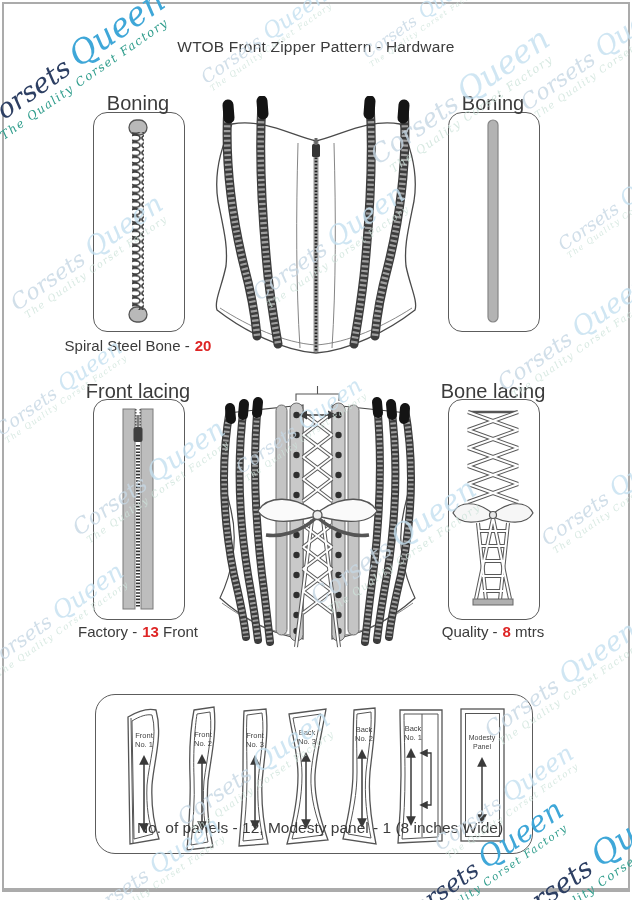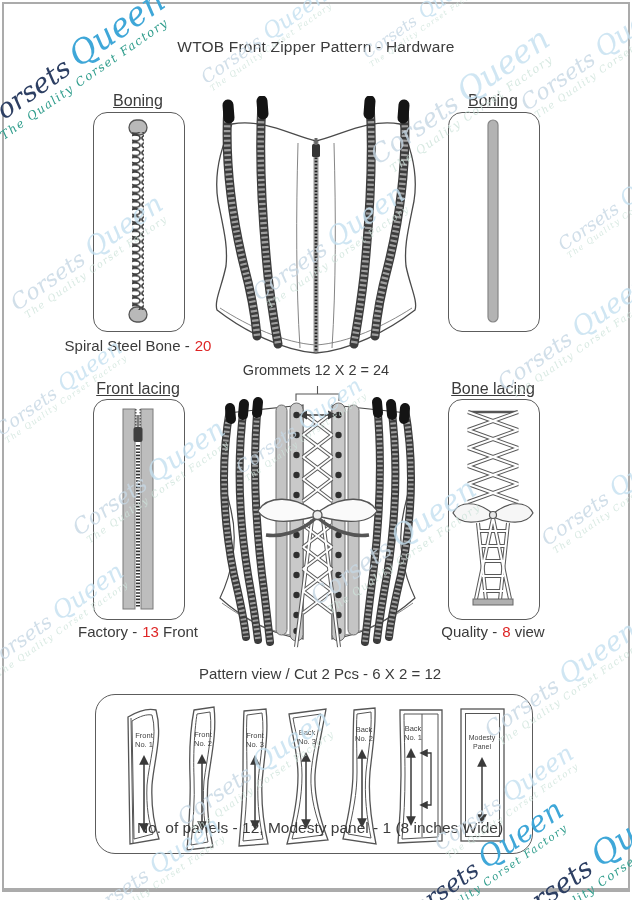--- a/index.html
+++ b/index.html
@@ -2,23 +2,23 @@
 <html><head>
 <meta charset="utf-8">
 <style>
   html,body{margin:0;padding:0;background:#fff;}
   .page{position:relative;width:632px;height:900px;background:#ffffff;overflow:hidden;
         font-family:"Liberation Sans",sans-serif;color:#3b3b3b;}
   .frame{position:absolute;left:2px;top:2px;right:2px;bottom:8px;
          border:2px solid #ababab;border-bottom-width:4px;z-index:0;pointer-events:none;}
   .txt{position:absolute;text-align:center;z-index:2;}
   .title{font-size:15.5px;letter-spacing:.2px;}
-  .h-label{font-size:16px;text-decoration:underline;}
+  .h-label{font-size:20px;}
   .caption{font-size:15px;white-space:nowrap;}
-  .red{color:#de2525;font-weight:normal;margin-left:5px;}
+  .red{color:#de2525;font-weight:bold;margin-left:5px;}
   .rbox{position:absolute;border:1.4px solid #5c5c5c;border-radius:14px;background:#fff;z-index:1;}
   .bigbox{position:absolute;border:1.4px solid #5c5c5c;border-radius:20px;background:#fff;z-index:1;}
   .illus{position:absolute;z-index:2;}
   .piece{position:absolute;}
   svg text{font-family:"Liberation Sans",sans-serif;font-size:7.5px;fill:#3f3f3f;text-anchor:middle;}
   
   .wm-layer{position:absolute;inset:0;z-index:4;pointer-events:none;}
   .wm{position:absolute;transform:translate(-50%,-50%) rotate(-35deg);white-space:nowrap;
       text-align:center;font-family:"DejaVu Serif",serif;font-style:italic;
       mix-blend-mode:multiply;opacity:.8;}
@@ -83,21 +83,20 @@
     <use href="#fb" stroke="#ffffff" stroke-width="6.5" stroke-dasharray="2.2 2.6" opacity="0.5"></use>
     <path d="M20,9 L21,22" stroke="#141414" stroke-width="11" stroke-linecap="round"></path>
     <path d="M54,5 L55,18" stroke="#141414" stroke-width="11" stroke-linecap="round"></path>
     <path d="M162,5 L161,18" stroke="#141414" stroke-width="11" stroke-linecap="round"></path>
     <path d="M196,9 L195,22" stroke="#141414" stroke-width="11" stroke-linecap="round"></path>
     <line x1="108" y1="45" x2="108" y2="256" stroke="#9a9a9a" stroke-width="5"></line>
     <line x1="108" y1="45" x2="108" y2="256" stroke="#222" stroke-width="2.6" stroke-dasharray="1.5 1.8"></line>
     <rect x="104" y="48" width="8" height="13" rx="1.5" fill="#333"></rect>
     <rect x="106.5" y="42" width="3" height="7" fill="#666"></rect>
   </svg>
-  <div class="txt caption" style="left:191px;top:362px;width:250px;font-size:14.5px;">Grommets 12 X 2 = 24</div>
 
   <div class="txt h-label" style="left:73px;top:380px;width:130px;">Front lacing</div>
   <div class="rbox" style="left:93px;top:399px;width:90px;height:219px;"></div>
   <svg class="illus" style="left:93px;top:399px;" width="90" height="219" viewBox="0 0 90 219">
     <rect x="30" y="10" width="12" height="200" fill="#bdbdbd" stroke="#7a7a7a" stroke-width="1"></rect>
     <rect x="48" y="10" width="12" height="200" fill="#bdbdbd" stroke="#7a7a7a" stroke-width="1"></rect>
     <line x1="42.8" y1="10" x2="42.8" y2="28" stroke="#555" stroke-width="1.5" stroke-dasharray="1.5 1.5"></line>
     <line x1="47.2" y1="10" x2="47.2" y2="28" stroke="#555" stroke-width="1.5" stroke-dasharray="1.5 1.5"></line>
     <line x1="45" y1="46" x2="45" y2="208" stroke="#333" stroke-width="4" stroke-dasharray="1.6 1.6"></line>
     <rect x="43.5" y="16" width="3" height="12" rx="1" fill="#7d7d7d"></rect>
@@ -135,21 +134,21 @@
     </defs>
     <line x1="20" y1="13" x2="70" y2="13" stroke="#555" stroke-width="2.5"></line>
     <use href="#blx" stroke="#585858" stroke-width="4"></use>
     <use href="#blx" stroke="#ffffff" stroke-width="2"></use>
     <path d="M45,115 C 28,100 10,103 5,114 C 12,127 32,124 45,118 Z" fill="#f6f6f6" stroke="#555" stroke-width="1.2"></path>
     <path d="M45,115 C 62,100 80,103 85,114 C 78,127 58,124 45,118 Z" fill="#f6f6f6" stroke="#555" stroke-width="1.2"></path>
     <circle cx="45" cy="116" r="3.5" fill="#e8e8e8" stroke="#555" stroke-width="1.2"></circle>
     <rect x="25" y="200" width="40" height="6" fill="#b0b0b0" stroke="#666" stroke-width="1"></rect>
   </svg>
   <div class="txt caption" style="left:388px;top:623px;width:210px;">
-    <span>Quality  -</span><span class="red">8</span>&nbsp;<span>view</span>
+    <span>Quality  -</span><span class="red">8</span>&nbsp;<span>mtrs</span>
   </div>
 
   <svg class="illus" style="left:200px;top:385px;" width="235" height="272" viewBox="0 0 235 272">
     <defs>
       <g id="bb" fill="none">
         <path d="M30,24 C 20,80 24,140 34,190 C 40,215 44,235 46,252"></path>
         <path d="M44,20 C 36,80 40,140 48,190 C 53,218 56,238 58,255"></path>
         <path d="M58,18 C 52,80 56,140 62,190 C 66,220 68,240 70,257"></path>
         <path d="M205,24 C 215,80 211,140 201,190 C 195,215 191,235 189,252"></path>
         <path d="M191,20 C 199,80 195,140 187,190 C 182,218 179,238 177,255"></path>
@@ -228,21 +227,20 @@
     <path d="M117,128 C 143,108 169,112 177,126 C 167,142 137,136 117,131 Z" fill="#fafafa" stroke="#555" stroke-width="1.3"></path>
     <path d="M117,132 C 100,148 80,152 66,150" fill="none" stroke="#555" stroke-width="3.5"></path>
     <path d="M117,132 C 135,148 155,152 169,150" fill="none" stroke="#555" stroke-width="3.5"></path>
     <circle cx="117.5" cy="130" r="4.5" fill="#ececec" stroke="#555" stroke-width="1.3"></circle>
 
     <path d="M96,16 L96,9 L139,9 L139,16" fill="none" stroke="#555" stroke-width="1.1"></path>
     <line x1="117.5" y1="9" x2="117.5" y2="1" stroke="#555" stroke-width="1.1"></line>
     <line x1="100" y1="30" x2="135" y2="30" stroke="#3a3a3a" stroke-width="1.4" marker-start="url(#ah)" marker-end="url(#ah)"></line>
   </svg>
 
-  <div class="txt caption" style="left:120px;top:665px;width:400px;">Pattern view / Cut 2 Pcs - 6 X 2 = 12</div>
   <div class="bigbox" style="left:95px;top:694px;width:436px;height:158px;">
 
     <svg class="piece" style="left:25px;top:10px;" width="52" height="144" viewBox="0 0 52 144">
       <path d="M7,12 C 17,6 27,3 35,5 C 42,30 33,56 31,80 C 30,102 33,119 38,134 L9,139 Z" fill="none" stroke="#555" stroke-width="1.3"></path>
       <path d="M11,16 C 19,11 26,9 31,10 C 37,31 28,57 26,80 C 25,102 28,118 32,129 L13,134 Z" fill="none" stroke="#555" stroke-width="1"></path>
       <line x1="10" y1="13" x2="12" y2="138" stroke="#555" stroke-width="1"></line>
       <text x="23" y="33">Front</text>
       <text x="23" y="42">No. 1</text>
       <line x1="23" y1="52" x2="23" y2="126" stroke="#3a3a3a" stroke-width="1.5" marker-start="url(#ah)" marker-end="url(#ah)"></line>
     </svg>

